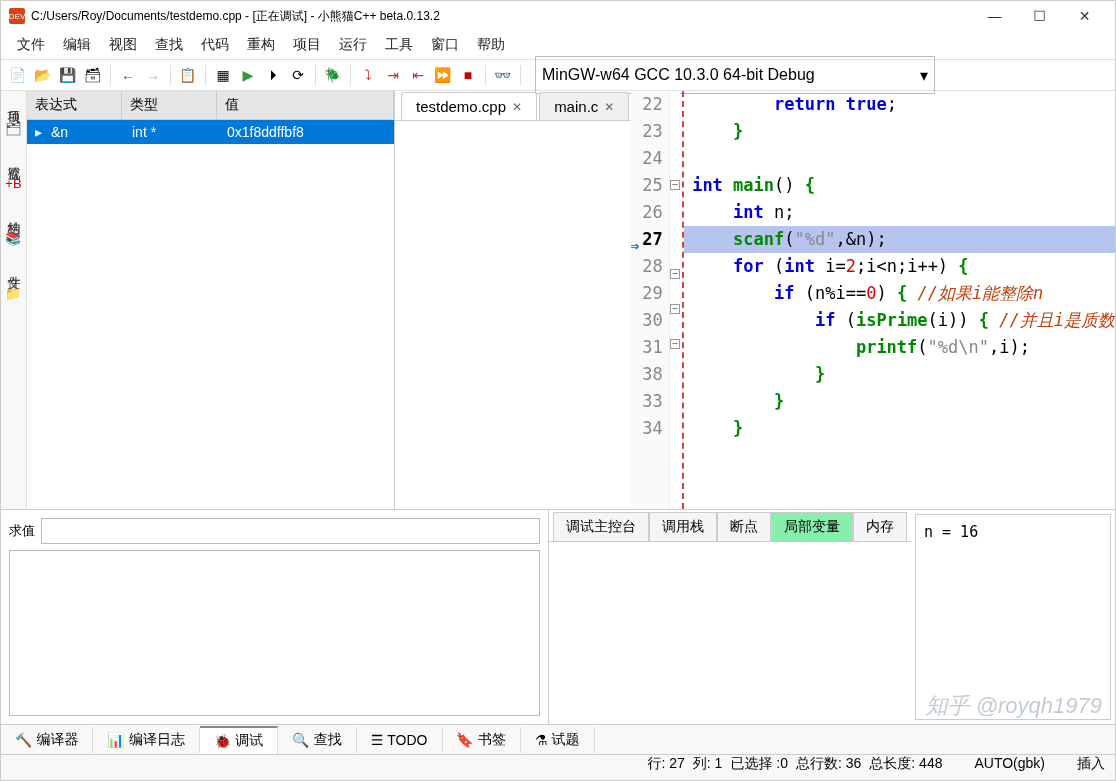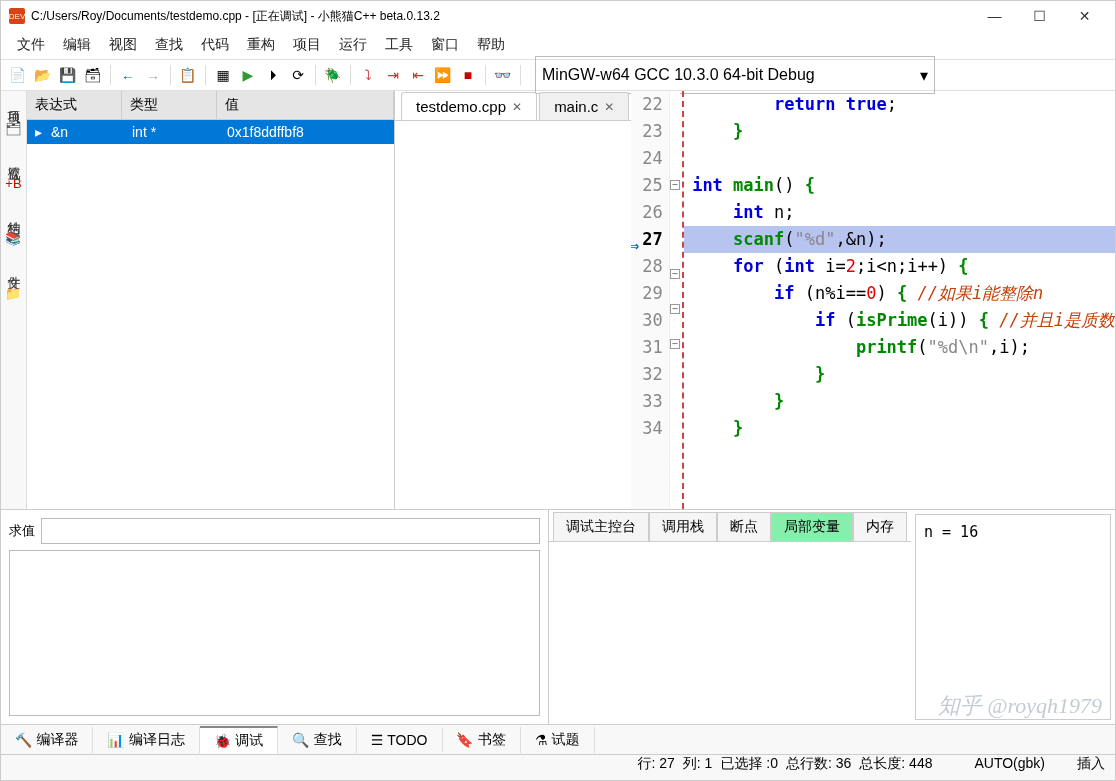--- a/index.html
+++ b/index.html
@@ -56,21 +56,21 @@
 .debug-panel { flex: 1; display: flex; flex-direction: row; }
 .debug-tabs { height: 32px; display: flex; align-items: flex-end; padding: 4px 4px 0; gap: 0; border-bottom: 1px solid #ccc; }
 .debug-tab { padding: 5px 12px; border: 1px solid #ccc; background: #f5f5f5; font-size: 14px; border-bottom: none; }
 .debug-tab.active { background: #86efac; }
 .debug-content { flex: 1; padding: 8px; font-family: Consolas, monospace; font-size: 15px; border: 1px solid #ccc; margin: 4px; }
 .bottom-tabs { height: 30px; display: flex; align-items: center; border-top: 1px solid #ccc; background: #f8f8f8; }
 .bottom-tab { padding: 4px 14px; font-size: 14px; display: flex; align-items: center; gap: 4px; border-right: 1px solid #ddd; }
 .bottom-tab.active { background: #fff; border-top: 2px solid #888; }
 .statusbar { height: 26px; display: flex; align-items: flex-start; padding: 0 10px; font-size: 14px; gap: 2px; background: #f8f8f8; border-top: 1px solid #ccc; justify-content: flex-end; }
 .statusbar span { margin-left: 6px; }
-.watermark { position: absolute; right: 14px; bottom: 60px; color: rgba(120,140,160,0.45); font-size: 22px; font-style: italic; font-family: Liberation Serif, serif; }
+.watermark { position: absolute; right: 14px; bottom: 60px; color: rgba(120,140,160,0.45); font-size: 22px; font-style: italic; }
 </style>
 </head>
 <body>
 
 <div class="window">
   <div class="titlebar">
     <div class="icon">DEV</div>
     <div class="title">C:/Users/Roy/Documents/testdemo.cpp - [正在调试] - 小熊猫C++ beta.0.13.2</div>
     <div class="winbtns">
       <div class="winbtn">—</div>
@@ -167,21 +167,21 @@
             <div class="gutter-line">22</div>
             <div class="gutter-line">23</div>
             <div class="gutter-line">24</div>
             <div class="gutter-line">25</div>
             <div class="gutter-line">26</div>
             <div class="gutter-line current"><span class="arrow">⇒</span>27</div>
             <div class="gutter-line">28</div>
             <div class="gutter-line">29</div>
             <div class="gutter-line">30</div>
             <div class="gutter-line">31</div>
-            <div class="gutter-line">32</div>
+            <div class="gutter-line">38</div>
             <div class="gutter-line">33</div>
             <div class="gutter-line">34</div>
           </div>
         <div class="fold-col" id="foldcol">
             <div style="height: 27px;"></div>
             <div style="height: 27px;"></div>
             <div style="height: 27px;"></div>
             <div style="height: 27px;">
               <div class="fold-mark">−</div>
             </div>
@@ -271,18 +271,18 @@
         <span>试题</span>
       </div>
     </div>
 
   <div class="statusbar">
     <span>行: 27</span>
     <span>列: 1</span>
     <span>已选择 :0</span>
     <span>总行数: 36</span>
     <span>总长度: 448</span>
-    <span style="margin-left:40px">AUTO(gbk)</span>
+    <span style="margin-left:30px">AUTO(gbk)</span>
     <span style="margin-left:30px">插入</span>
   </div>
 
   <div class="watermark">知乎 @royqh1979</div>
 </div>
 
 </body></html>

